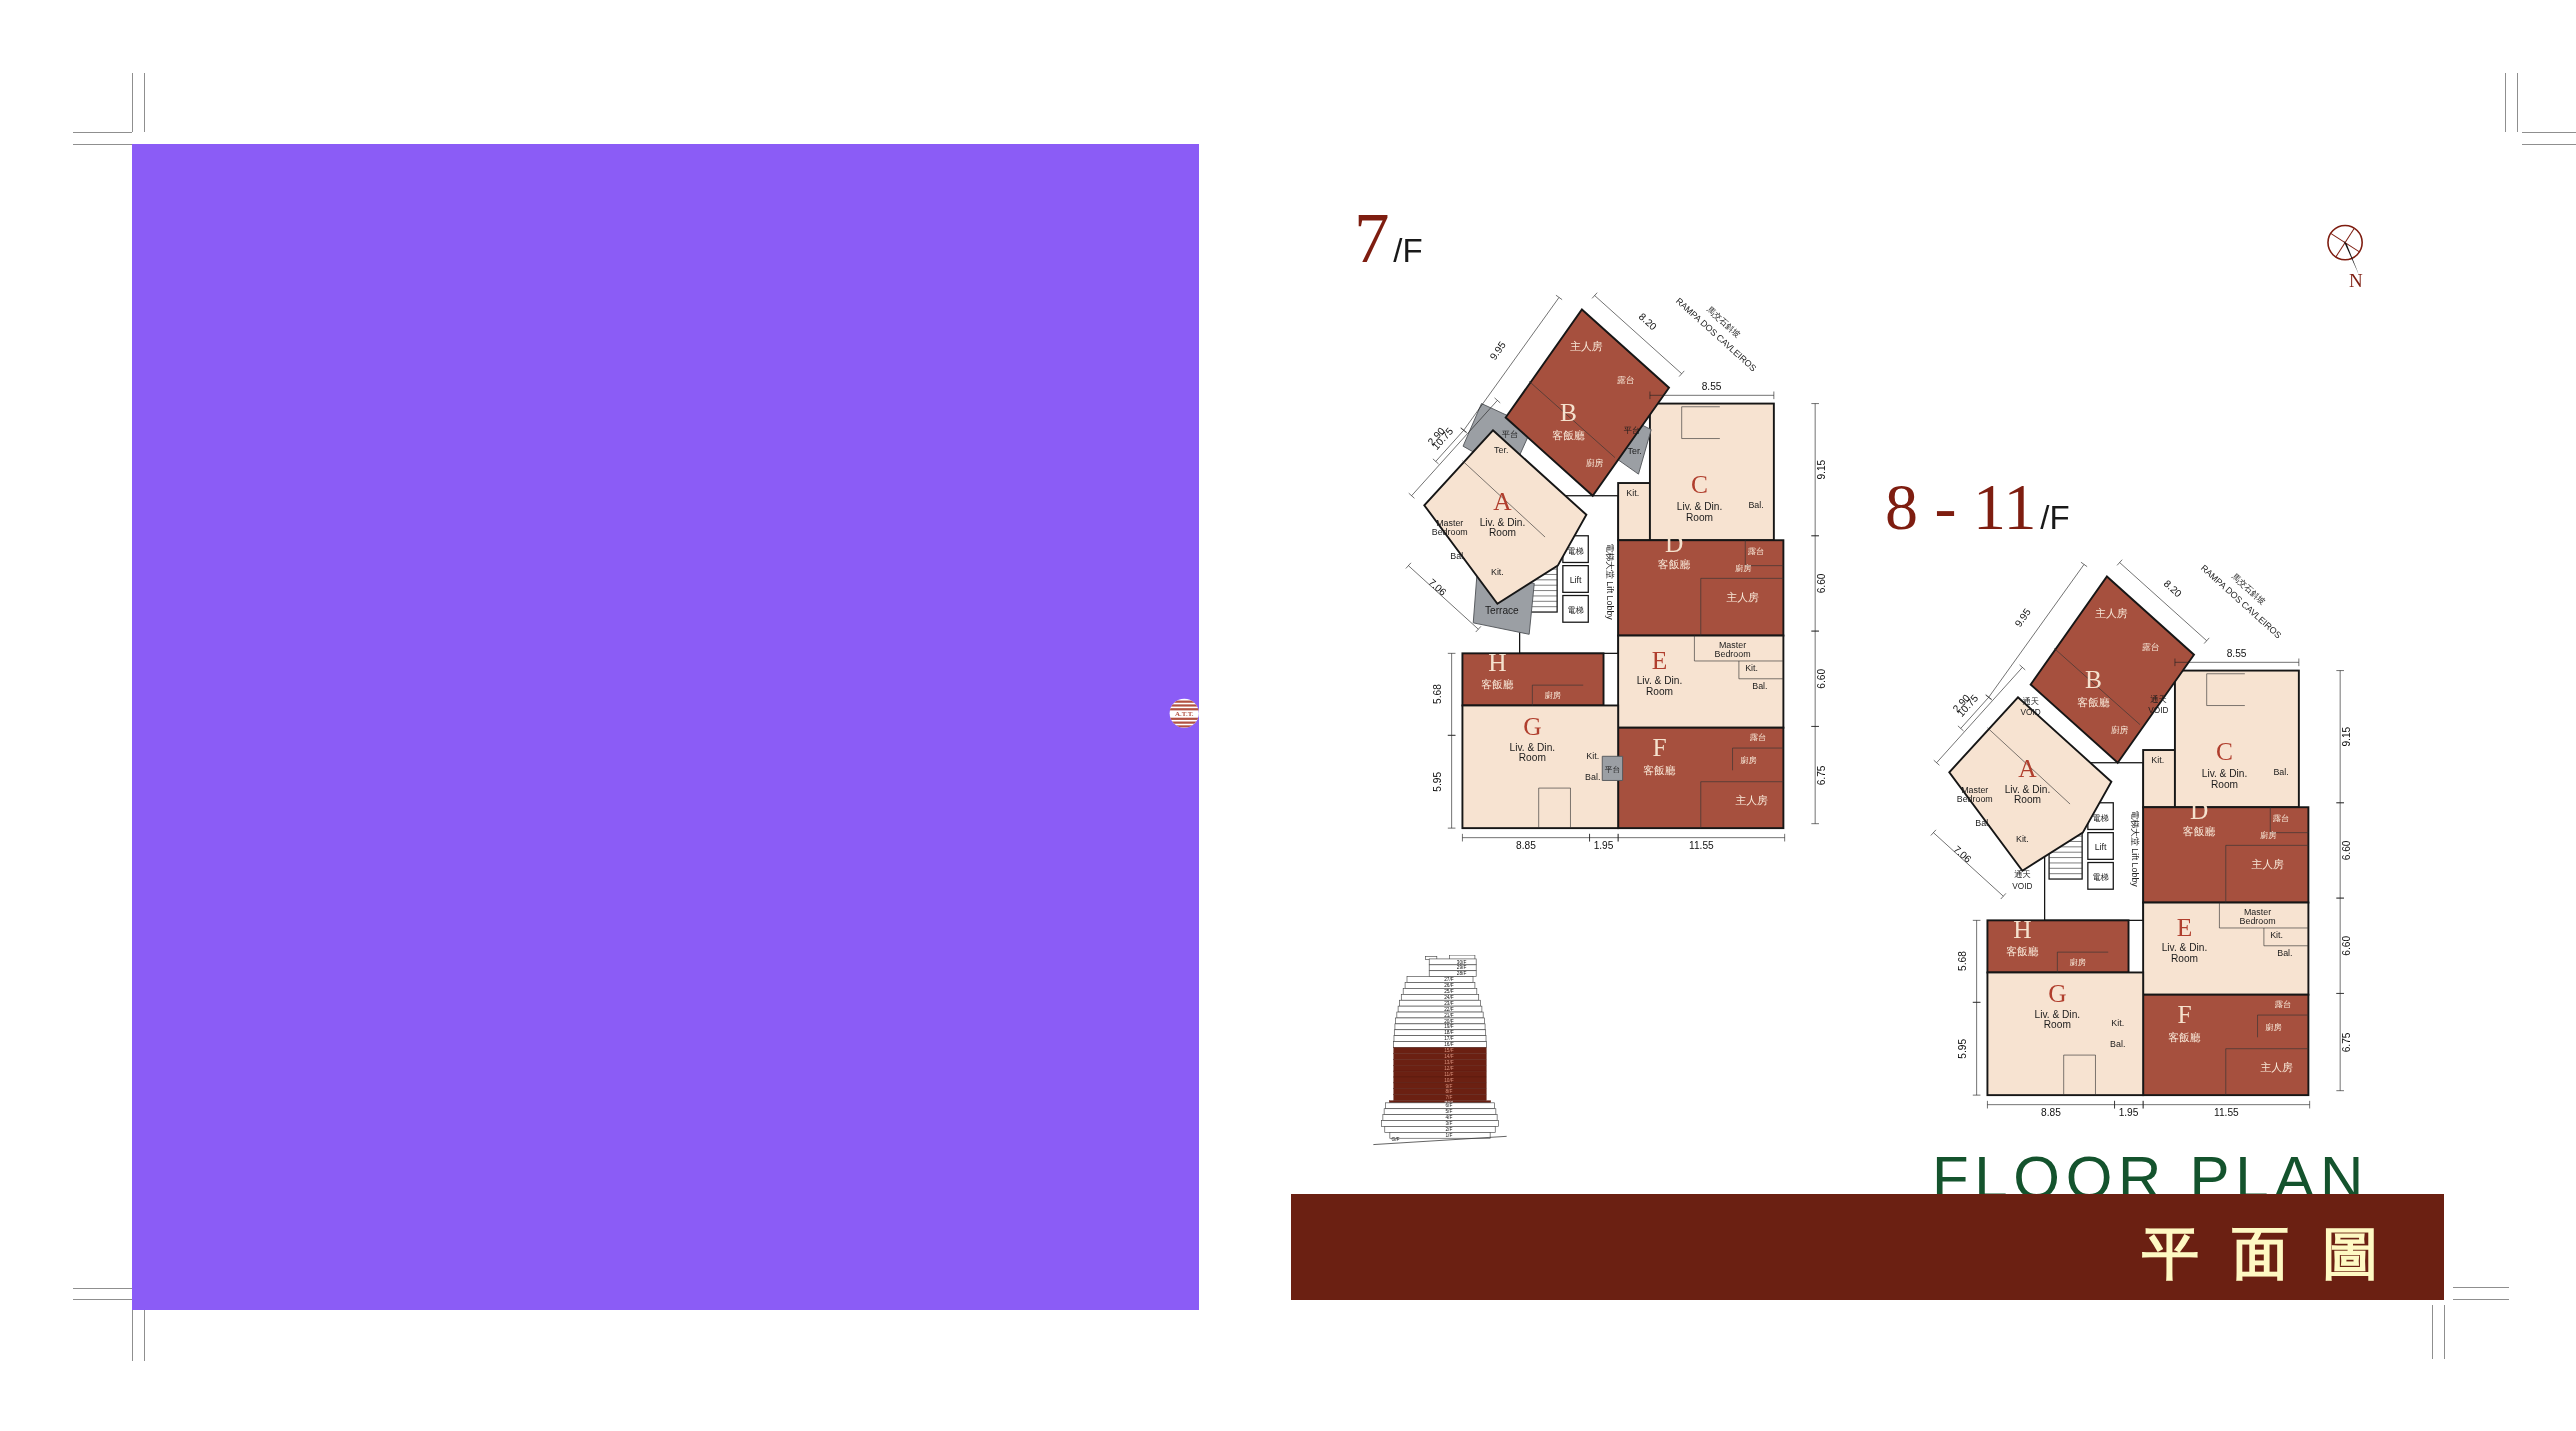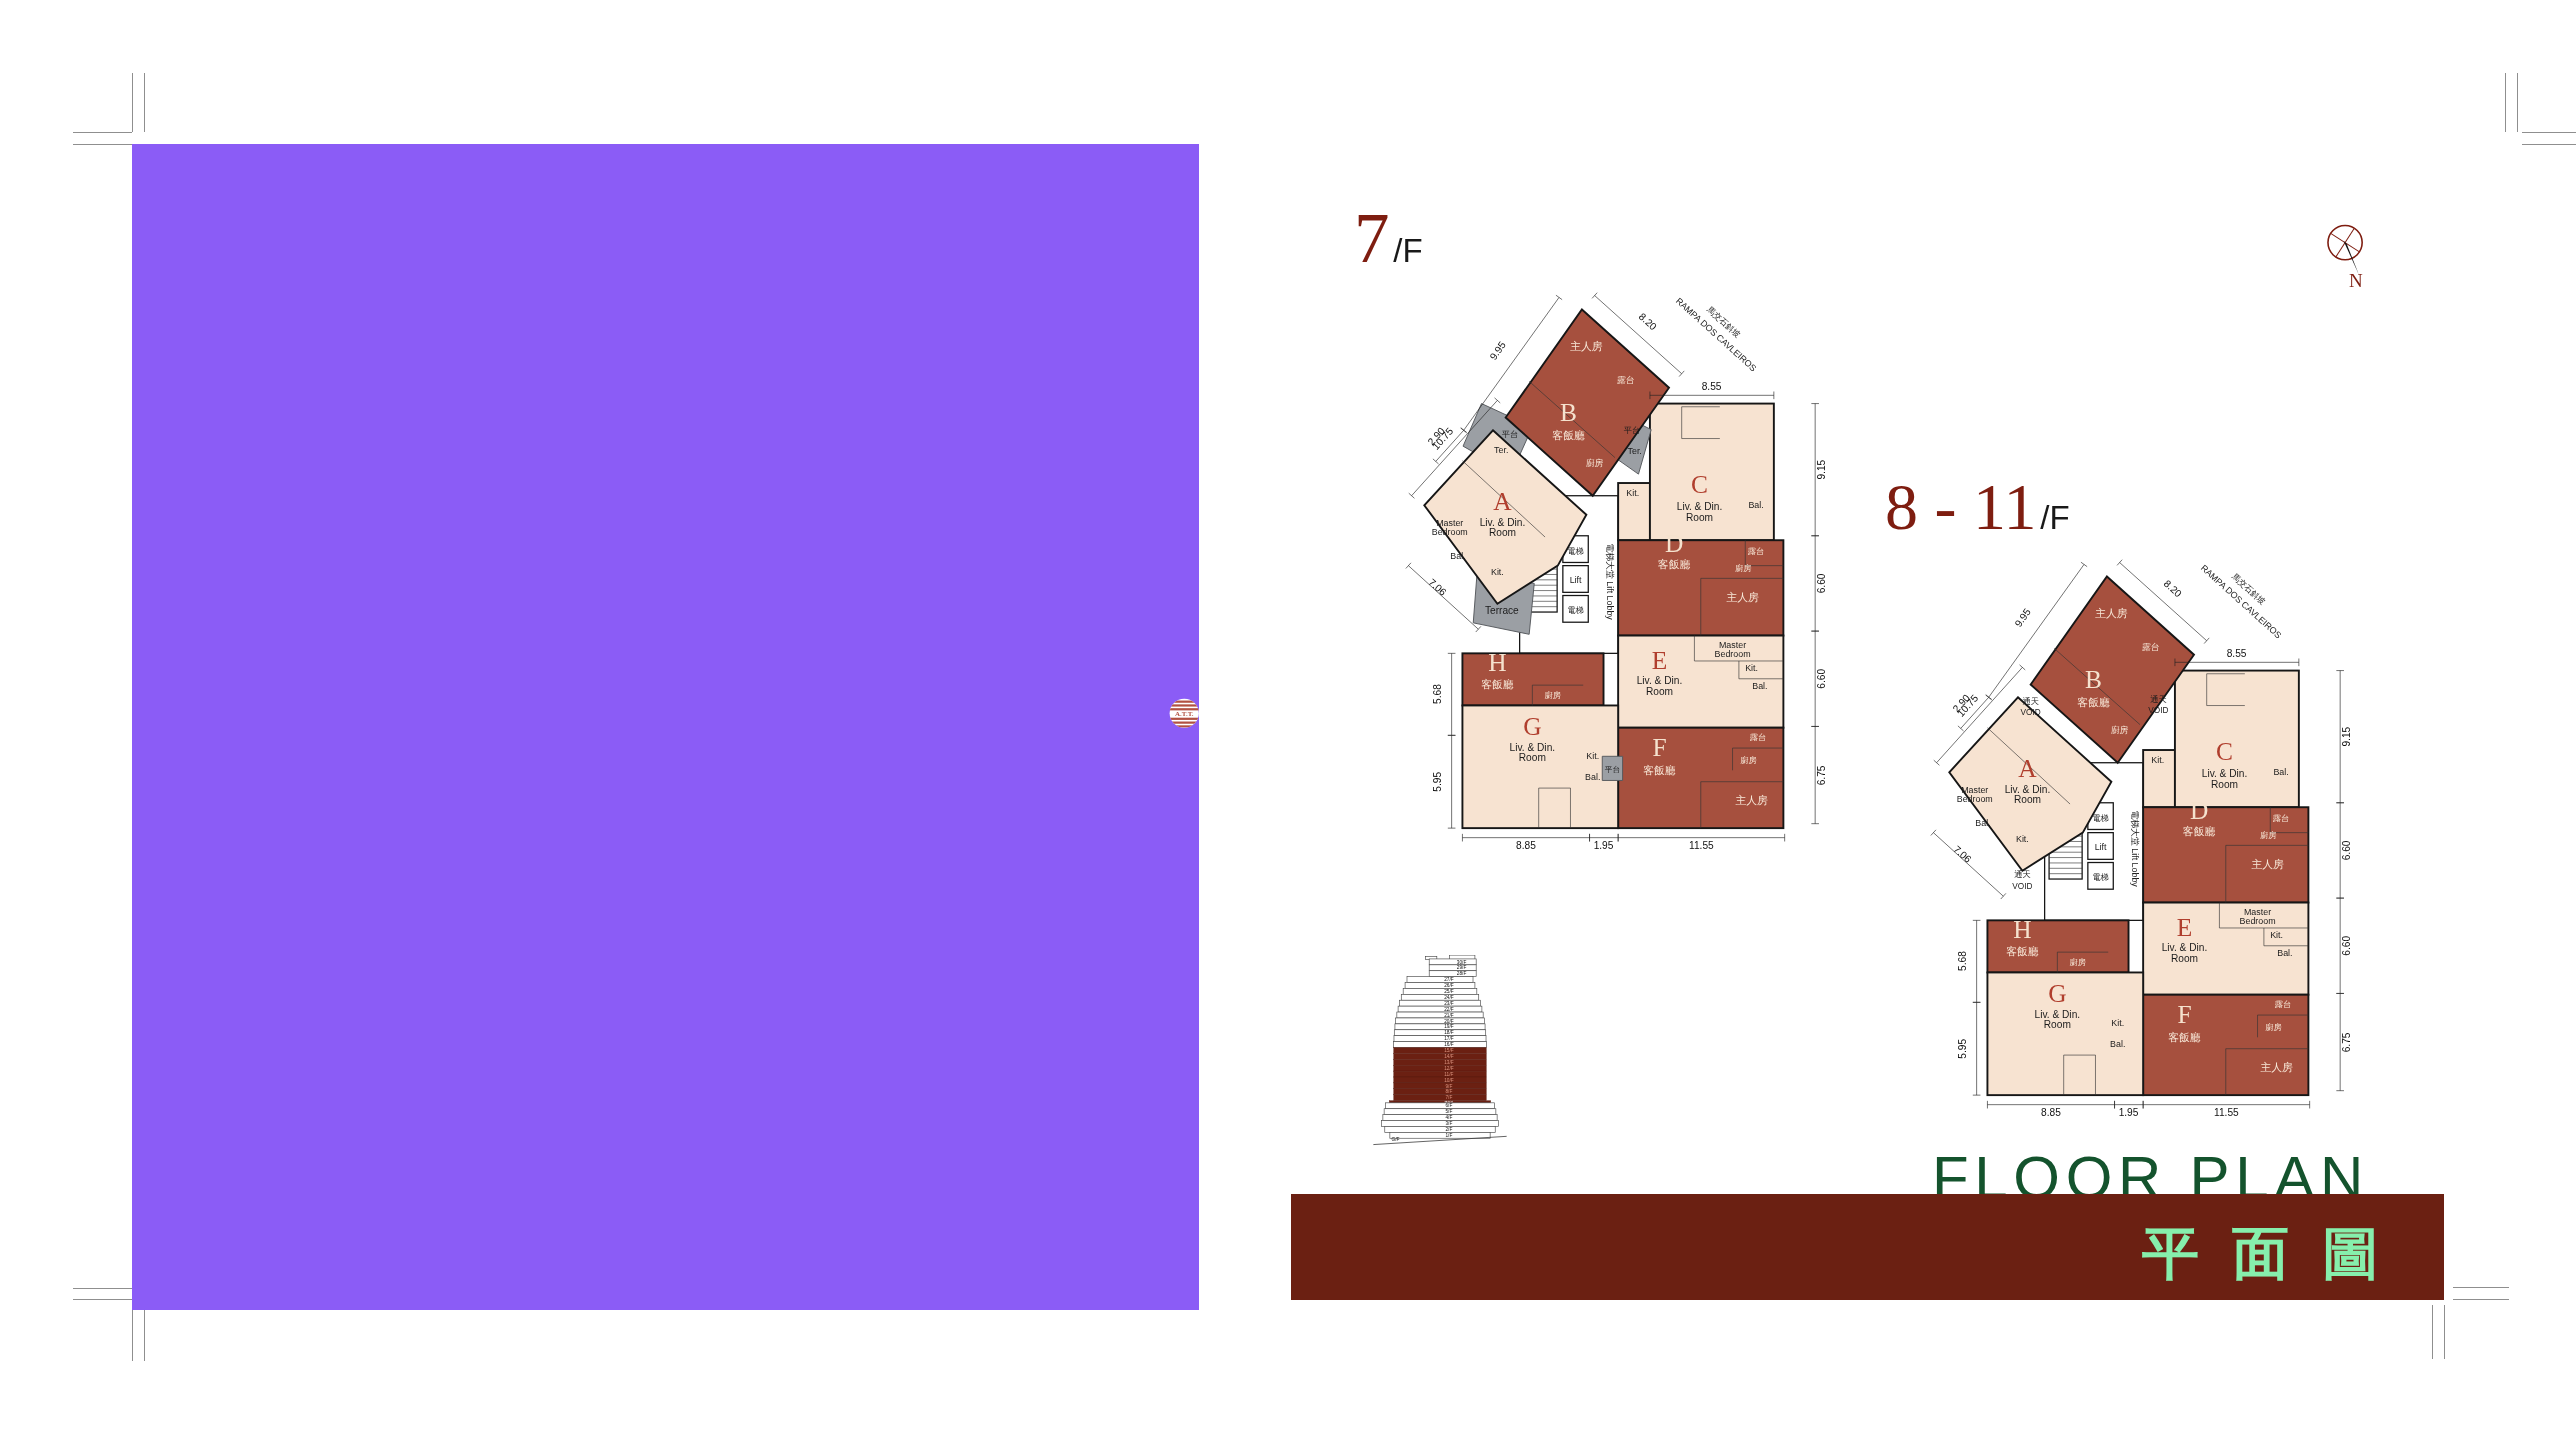--- a/index.html
+++ b/index.html
@@ -43,21 +43,21 @@
   .ett{font-size:4.5px;fill:#fff;}
   .gl{stroke:#333;stroke-width:1.2;}
   .compass{position:absolute;left:2321px;top:216px;}
   .cn{font-size:30px;fill:#7E1D10;font-family:"Liberation Serif",serif;}
   .cc{fill:none;stroke:#7E1D10;stroke-width:2.5;}
   .cl{stroke:#7E1D10;stroke-width:1.6;}
   .title-en{position:absolute;right:207px;top:1143px;font-size:60px;letter-spacing:5.7px;
             color:#14532d;white-space:nowrap;}
   .band{position:absolute;left:1291px;top:1194px;width:1153px;height:106px;background:#6B2012;}
   .title-zh{position:absolute;right:32px;top:21.6px;font-size:57px;font-weight:bold;
-            letter-spacing:33px;color:#86efac;white-space:nowrap;margin-left:24px;}
+            letter-spacing:33px;color:#fef9c3;white-space:nowrap;margin-left:24px;}
   .elev{position:absolute;left:1367px;top:955px;}
 </style>
 </head>
 <body>
 
 <div class="page">
 
   <div class="cm" style="left:132px;top:73px;width:0.6px;height:59px"></div>
   <div class="cm" style="left:144px;top:73px;width:0.6px;height:59px"></div>
   <div class="cm" style="left:73px;top:132px;width:59px;height:0.6px"></div>

